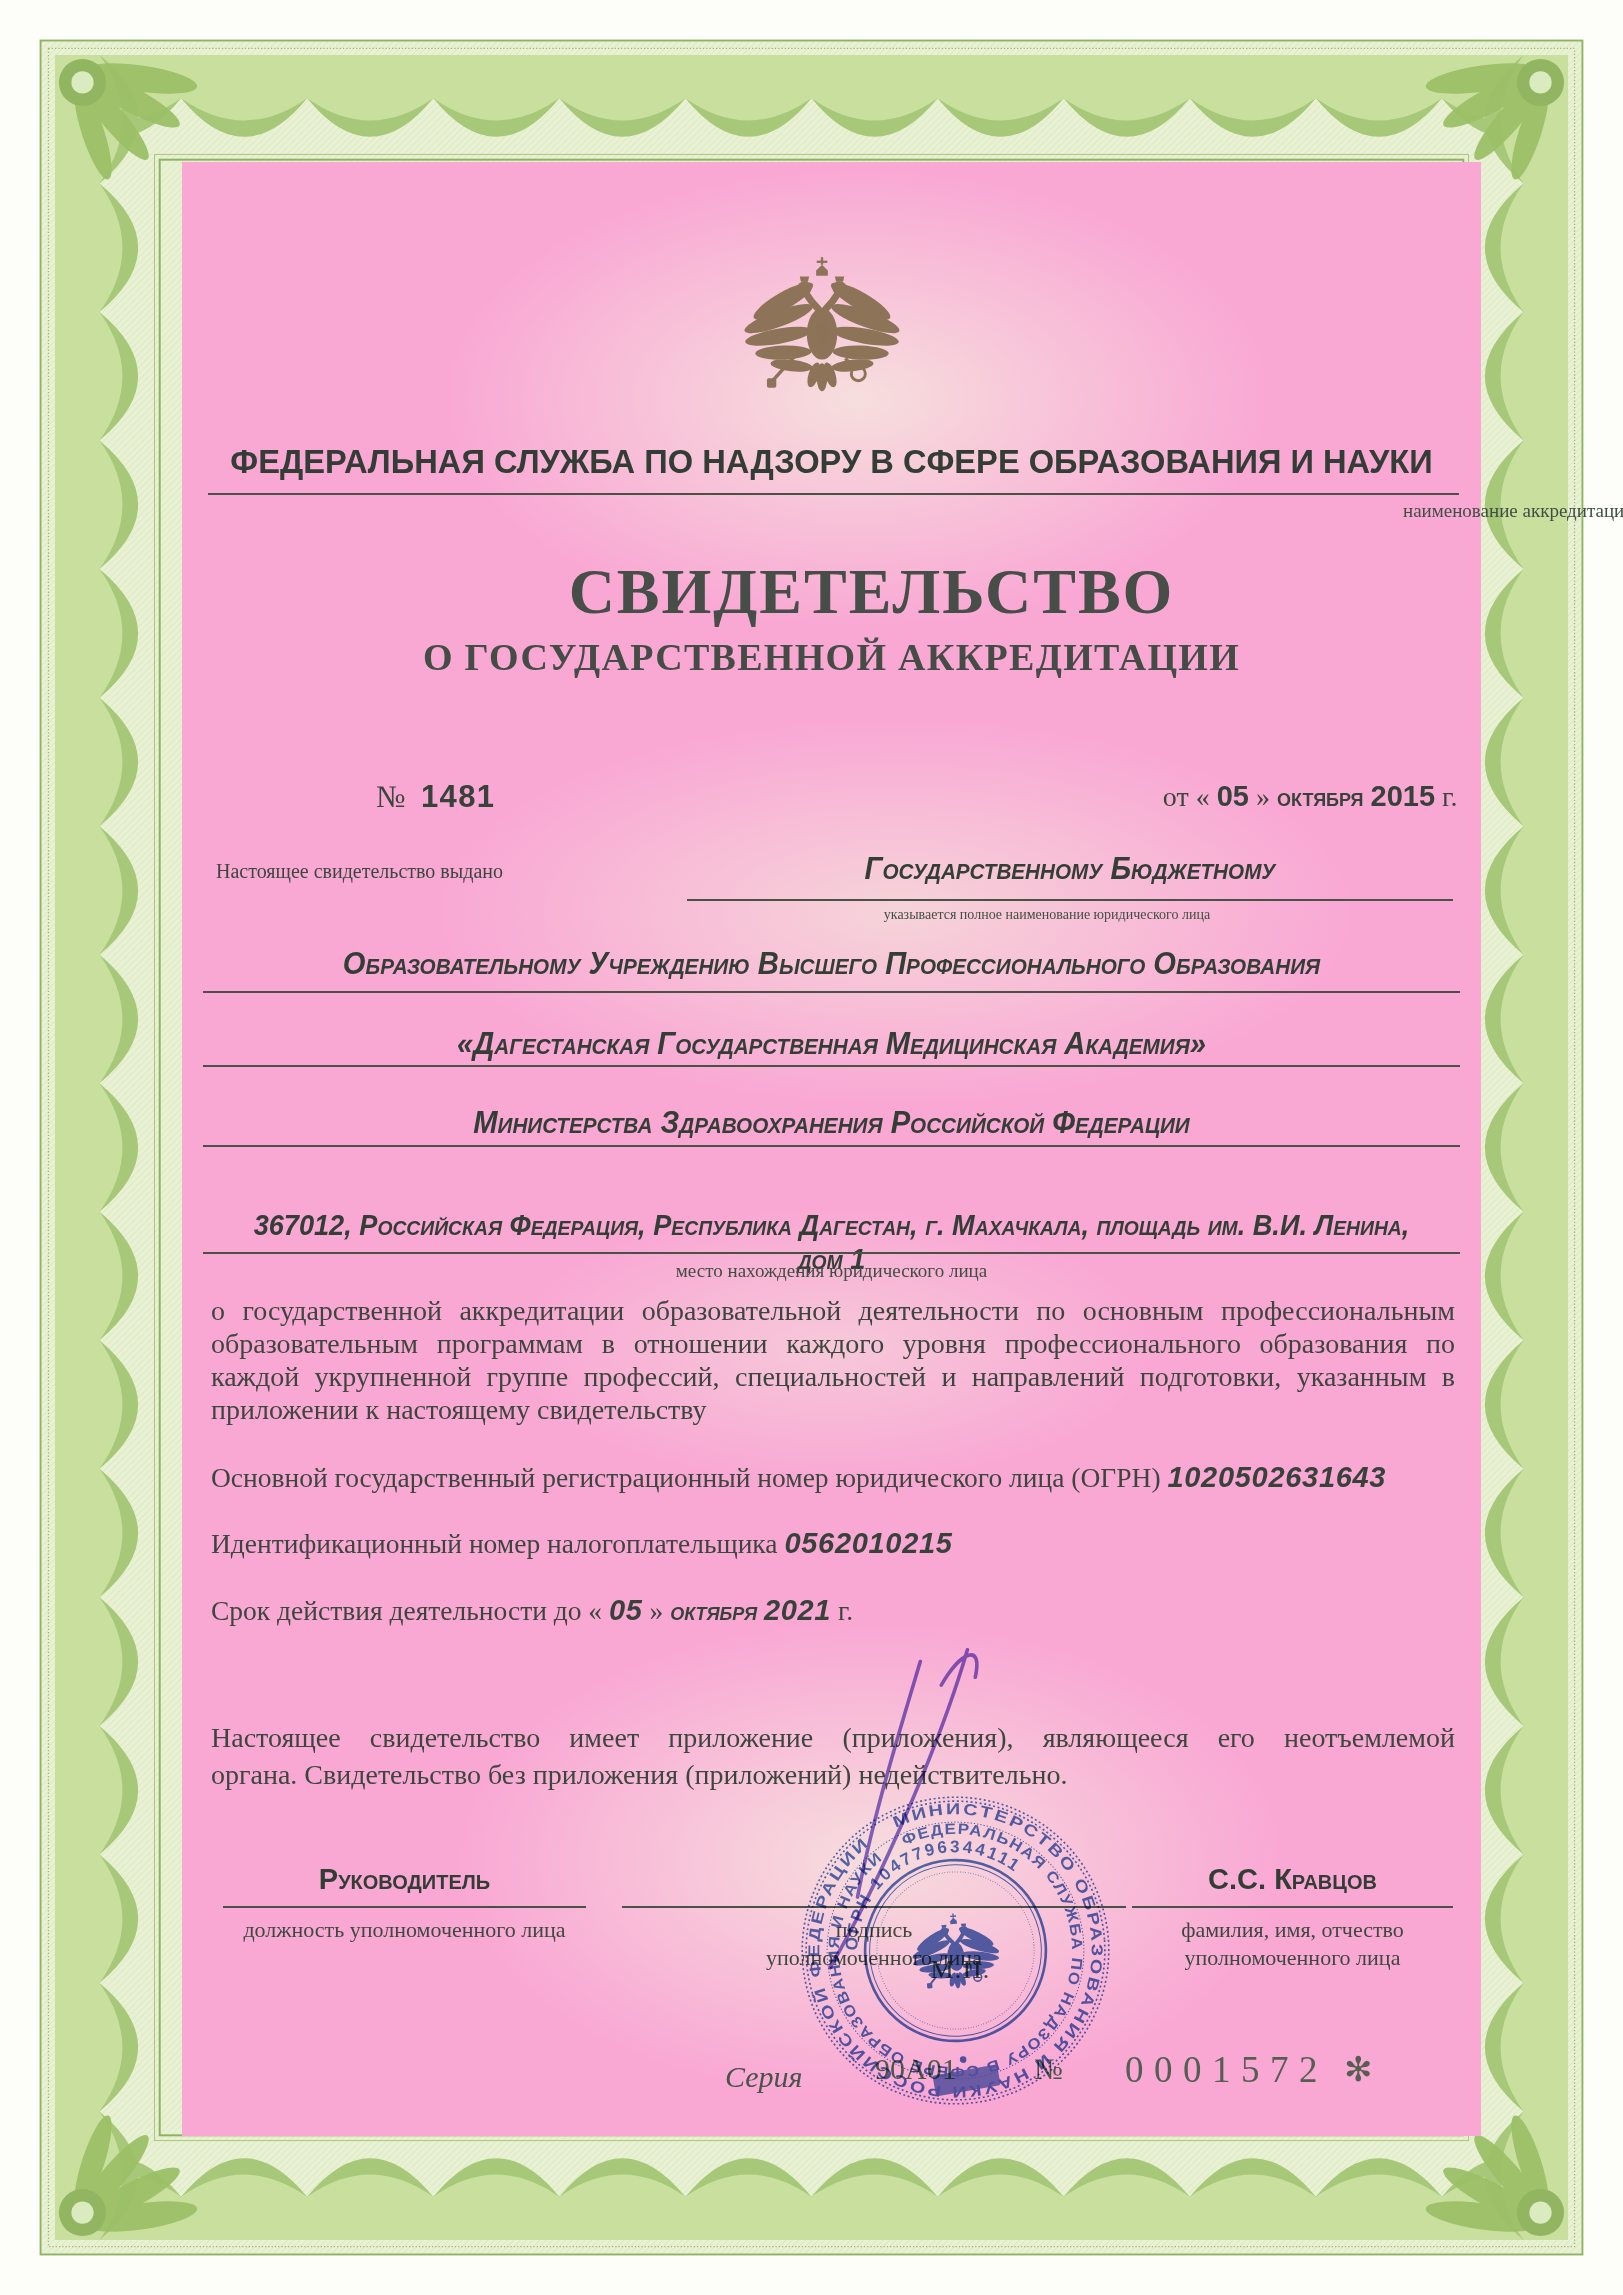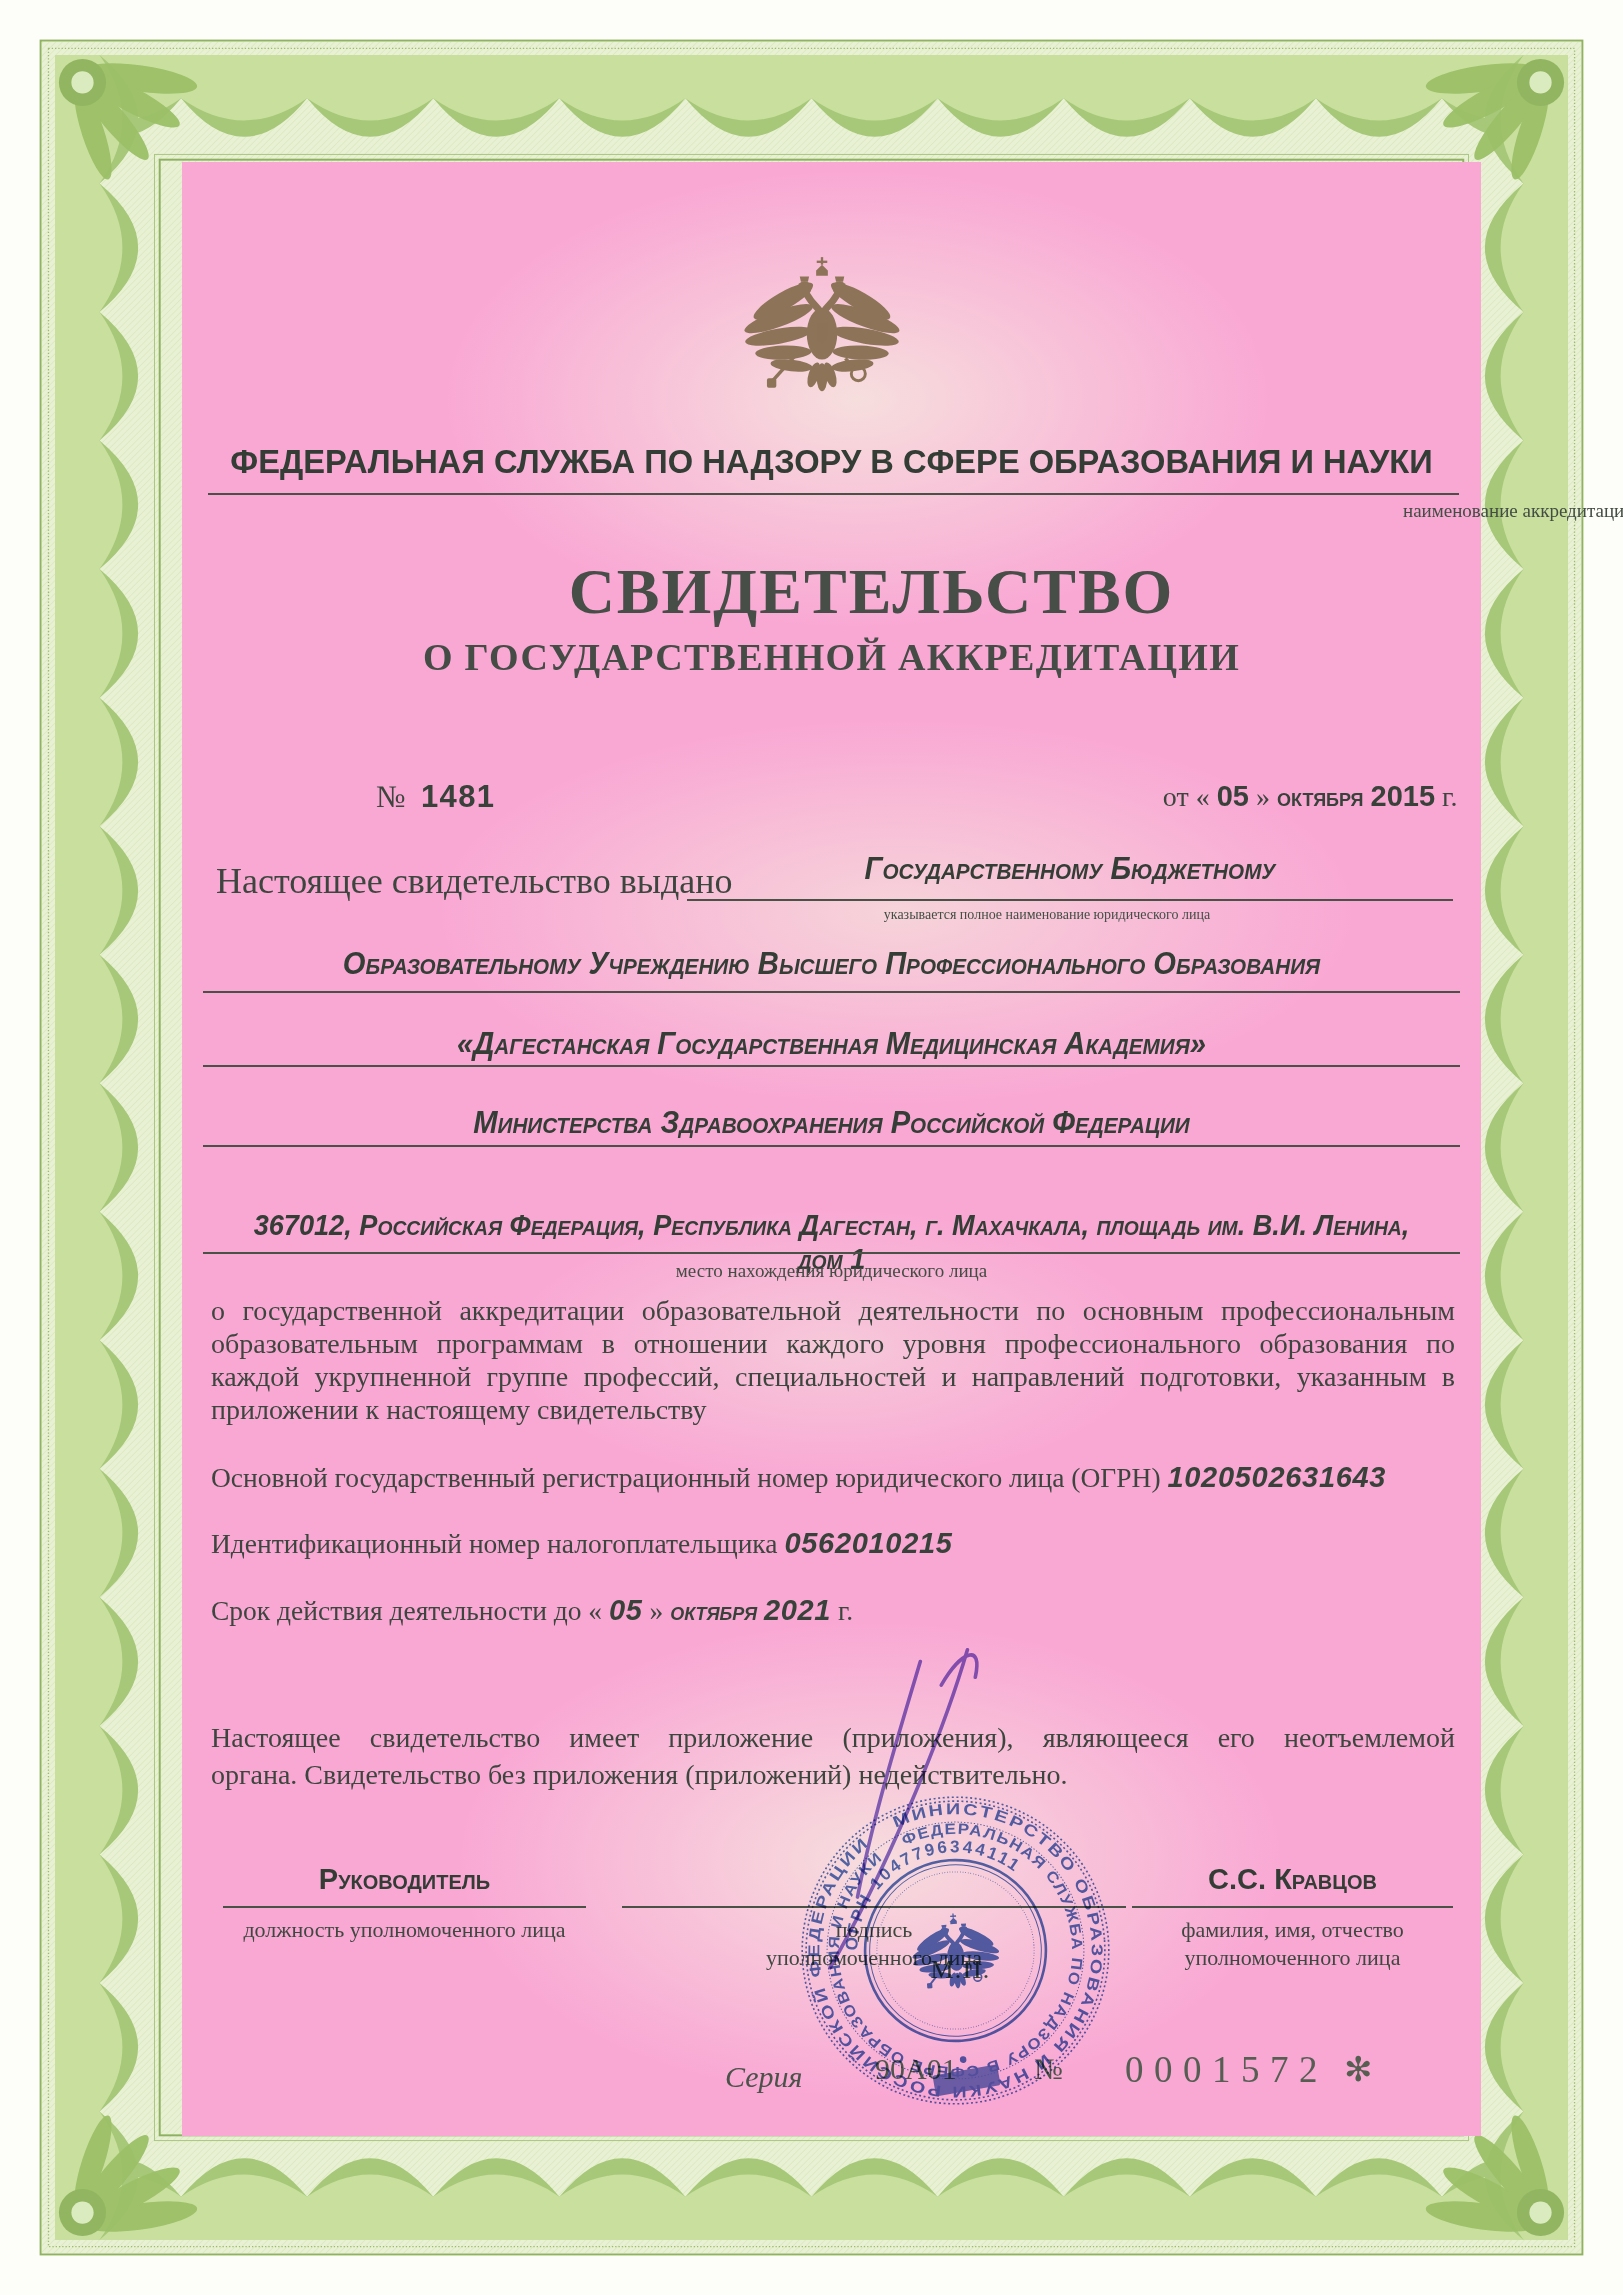--- a/index.html
+++ b/index.html
@@ -21,21 +21,21 @@
           color:#333d36;transform:scaleX(.96);letter-spacing:0px;}
   .agency-cap{left:0;top:338px;width:1557px;font-size:19px;color:#434d44;text-align:right;}
   .title{left:0;top:393px;width:1299px;font-weight:700;font-size:64px;letter-spacing:2px;color:#474e48;padding-left:40px;}
   .subtitle{left:0;top:473px;width:1299px;font-weight:700;font-size:38px;letter-spacing:1.3px;color:#454c46;}
   .cert-no{left:194px;top:617px;font-size:31px;}
   .no-val{font:700 31px "Liberation Sans","DejaVu Sans",sans-serif;letter-spacing:1.3px;color:#39423a;}
   .cert-date{right:23.6px;top:618px;font-size:28px;white-space:nowrap;}
   .d-num{font:700 29px "Liberation Sans","DejaVu Sans",sans-serif;color:#39423a;}
   .d-month{font:700 26px "Liberation Sans","DejaVu Sans",sans-serif;font-variant:small-caps;color:#39423a;}
   .d-month-it{font-style:italic;}
-  .issued{left:34px;top:698px;font-size:36px;}
+  .issued{left:34px;top:698px;font-size:20px;}
   .fill-line{font-family:"Liberation Sans","DejaVu Sans",sans-serif;font-style:italic;font-weight:700;
              font-variant:small-caps;color:#343d36;transform:scaleX(.94);}
   .rec-val{left:505px;top:689px;width:766px;font-size:31px;}
   .rec-rule{left:505px;width:766px;top:737px;}
   .rec-cap{left:482px;top:745px;width:766px;font-size:14px;color:#434d44;}
   .line2{left:0;top:784px;width:1299px;font-size:31px;}
   .rule2{left:21px;width:1257px;top:829px;}
   .line3{left:0;top:864px;width:1299px;font-size:31px;}
   .rule3{left:21px;width:1257px;top:903px;}
   .line4{left:0;top:943px;width:1299px;font-size:31px;}

